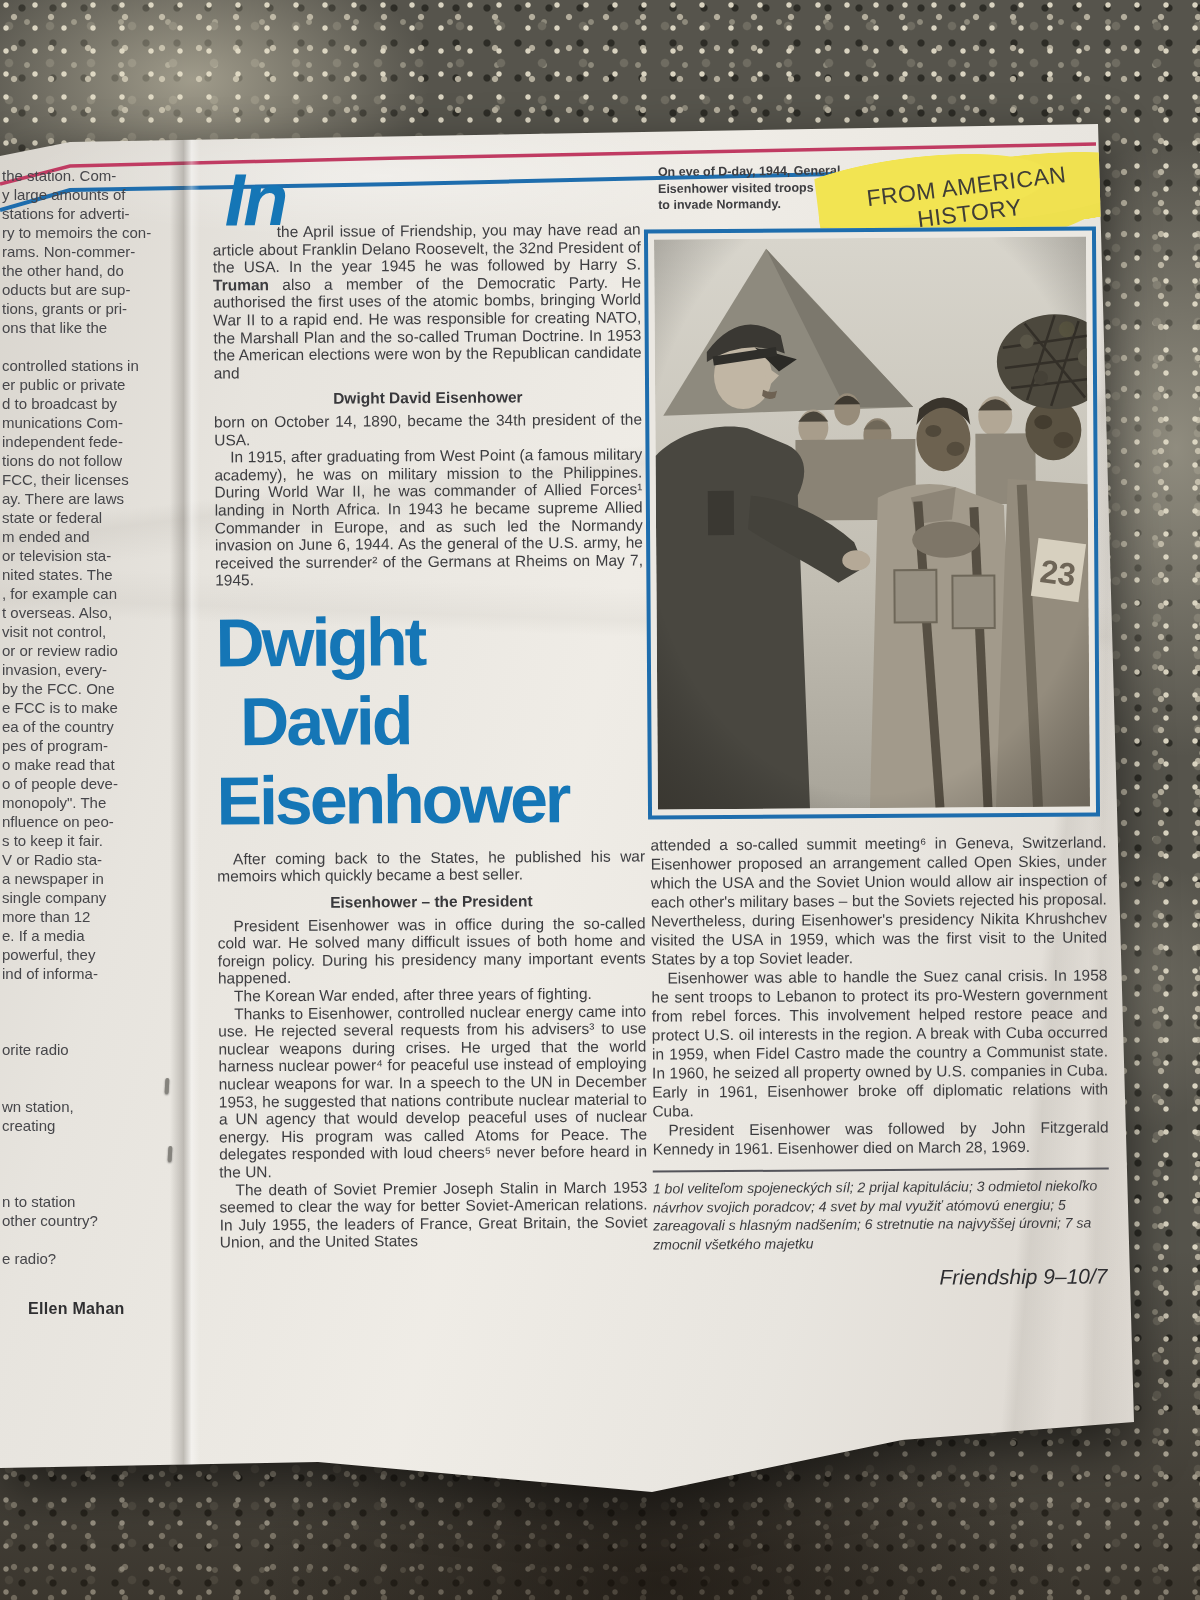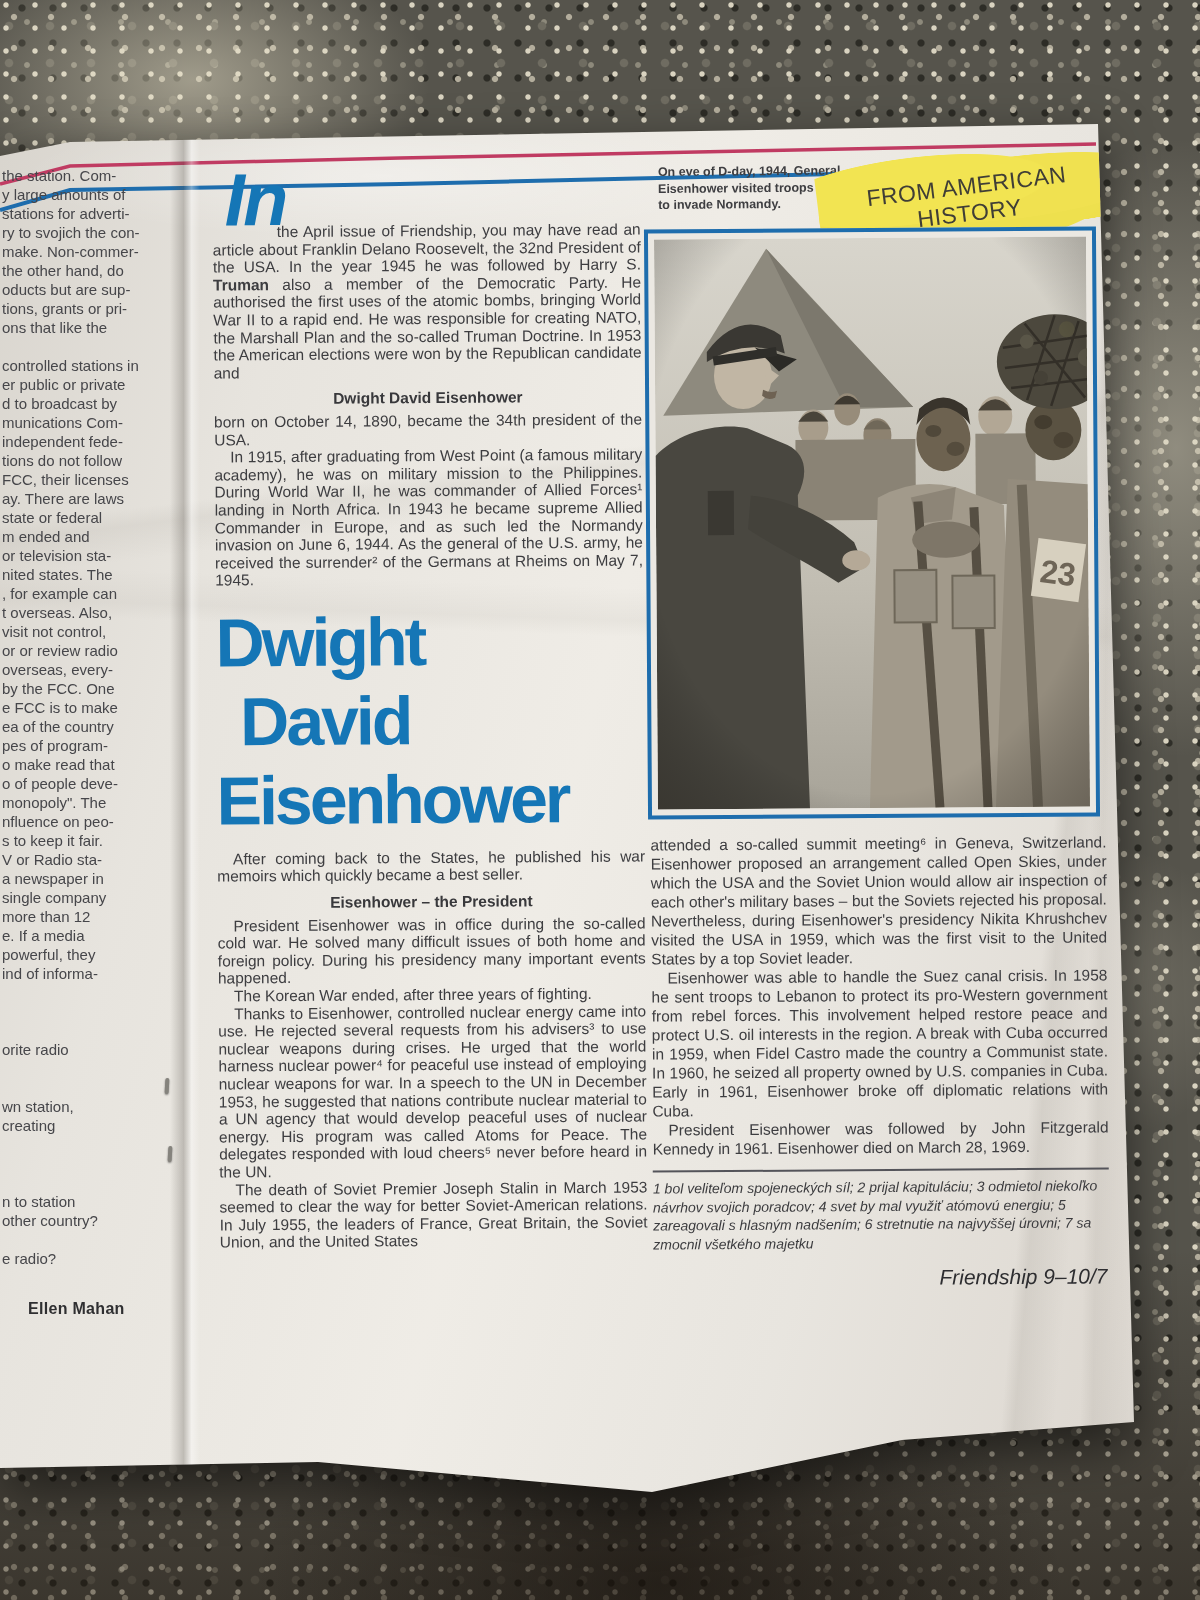--- a/index.html
+++ b/index.html
@@ -88,22 +88,22 @@
       </svg>
 
       <div class="spine"></div>
       <div class="staple" style="left:165px;top:1078px;"></div>
       <div class="staple" style="left:168px;top:1146px;"></div>
 
       <div class="sliver">
           <div class="cut-line">the station. Com-</div>
           <div class="cut-line">y large amounts of</div>
           <div class="cut-line">stations for adverti-</div>
-          <div class="cut-line">ry to svojich the con-</div>
-          <div class="cut-line">make. Non-commer-</div>
+          <div class="cut-line">ry to memoirs the con-</div>
+          <div class="cut-line">rams. Non-commer-</div>
           <div class="cut-line">the other hand, do</div>
           <div class="cut-line">oducts but are sup-</div>
           <div class="cut-line">tions, grants or pri-</div>
           <div class="cut-line">ons that like the</div>
           <div class="cut-line">&nbsp;</div>
           <div class="cut-line">controlled stations in</div>
           <div class="cut-line">er public or private</div>
           <div class="cut-line">d to broadcast by</div>
           <div class="cut-line">munications Com-</div>
           <div class="cut-line">independent fede-</div>
@@ -111,21 +111,21 @@
           <div class="cut-line">FCC, their licenses</div>
           <div class="cut-line">ay. There are laws</div>
           <div class="cut-line">state or federal</div>
           <div class="cut-line">m ended and</div>
           <div class="cut-line">or television sta-</div>
           <div class="cut-line">nited states. The</div>
           <div class="cut-line">, for example can</div>
           <div class="cut-line">t overseas. Also,</div>
           <div class="cut-line">visit not control,</div>
           <div class="cut-line">or or review radio</div>
-          <div class="cut-line">overseas, every-</div>
+          <div class="cut-line">invasion, every-</div>
           <div class="cut-line">by the FCC. One</div>
           <div class="cut-line">e FCC is to make</div>
           <div class="cut-line">ea of the country</div>
           <div class="cut-line">pes of program-</div>
           <div class="cut-line">o make read that</div>
           <div class="cut-line">o of people deve-</div>
           <div class="cut-line">monopoly". The</div>
           <div class="cut-line">nfluence on peo-</div>
           <div class="cut-line">s to keep it fair.</div>
           <div class="cut-line">V or Radio sta-</div>

